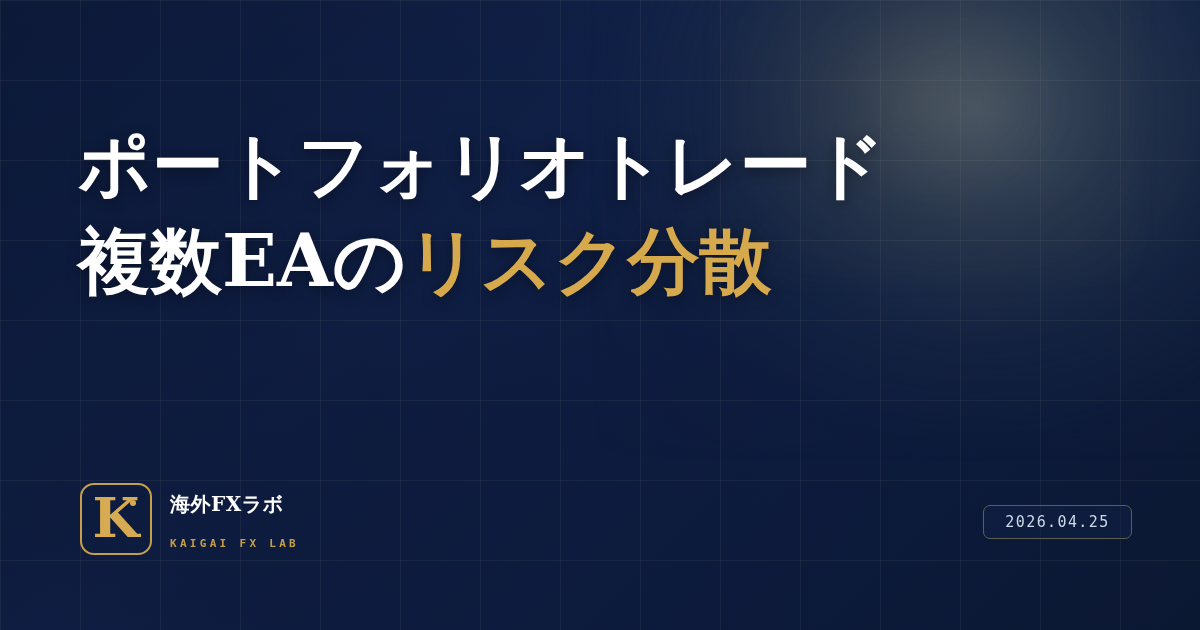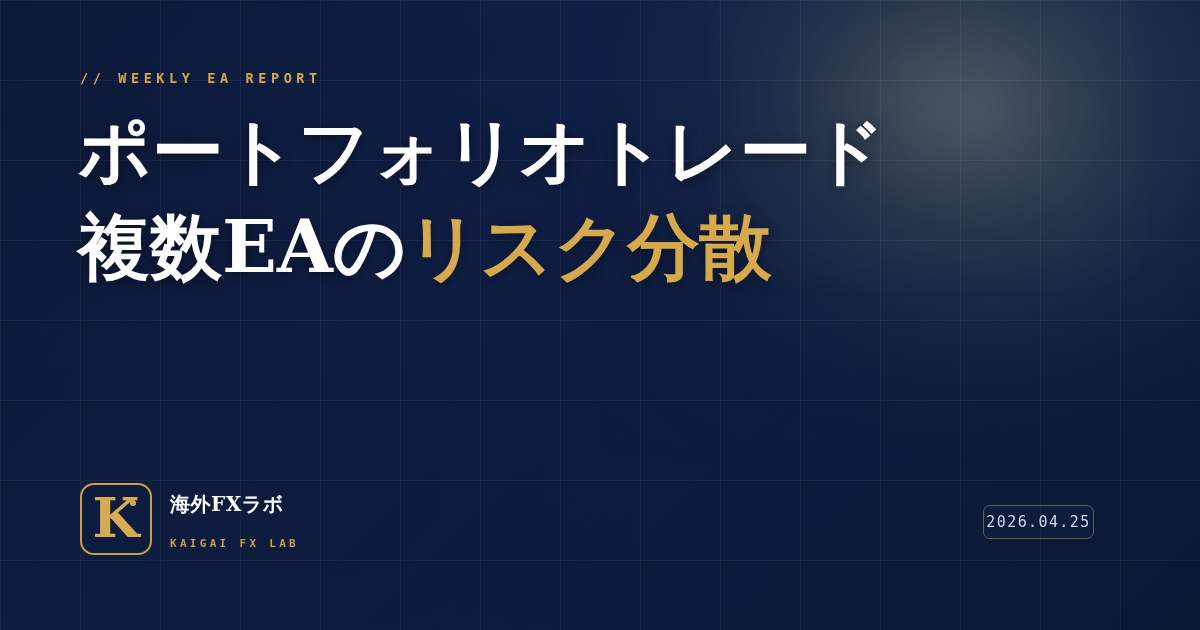--- a/index.html
+++ b/index.html
@@ -69,21 +69,21 @@
   .eyebrow {
     position:absolute; left:80px; top:70px;
     font-family:"DejaVu Sans Mono","Liberation Mono",monospace;
     font-size:13.5px; font-weight:bold;
     letter-spacing:4.6px;
     color:#d8a84a;
     white-space:nowrap;
   }
 
   .headline {
-    position:absolute; left:78px; top:103px;
+    position:absolute; left:78px; top:117px;
     font-family:"DejaVu Serif","Liberation Serif",serif;
     font-weight:bold;
     font-size:72px;
     line-height:96px;
     color:#ffffff;
     letter-spacing:0px;
     white-space:nowrap;
     text-shadow:0 3px 14px rgba(0,0,0,0.40);
   }
   .headline .line { display:block; }
@@ -135,21 +135,21 @@
     font-family:"DejaVu Sans Mono","Liberation Mono",monospace;
     font-size:11px; font-weight:bold;
     letter-spacing:3.3px;
     color:#c79f49;
     white-space:nowrap;
   }
 
   
   .date-badge {
     position:absolute; left:983px; top:505px;
-    width:111px; height:34px;
+    width:149px; height:34px;
     border:1px solid #5c6050;
     border-radius:7px;
     background:rgba(20,36,76,0.35);
     display:flex; align-items:center; justify-content:center;
     font-family:"DejaVu Sans Mono","Liberation Mono",monospace;
     font-size:15px;
     letter-spacing:1.4px;
     color:#cdd8ea;
     white-space:nowrap;
   }
@@ -160,21 +160,20 @@
 <div class="canvas">
 
   <div class="bg-base"></div>
   <div class="bg-glow"></div>
   <div class="bg-glow2"></div>
   <div class="bg-vignette"></div>
   <div class="bg-grid"></div>
 
   <div class="content">
 
-    <div class="eyebrow">// WEEKLY EA REPORT</div>
 
     <h1 class="headline">
       <span class="line">ポートフォリオトレード</span>
       <span class="line"><span>複数EAの</span><span class="accent">リスク分散</span></span>
     </h1>
 
     <div class="brand">
       <div class="logo-mark">
         <div class="k">K</div>
         <div class="dot"></div>

